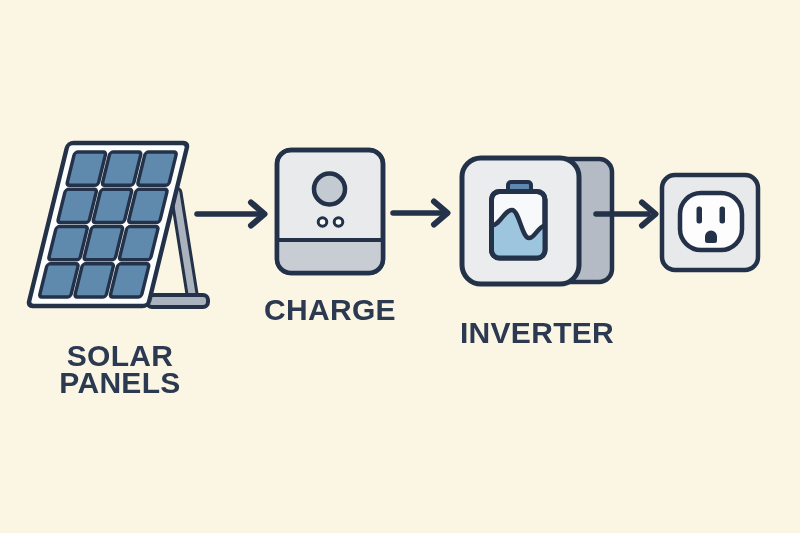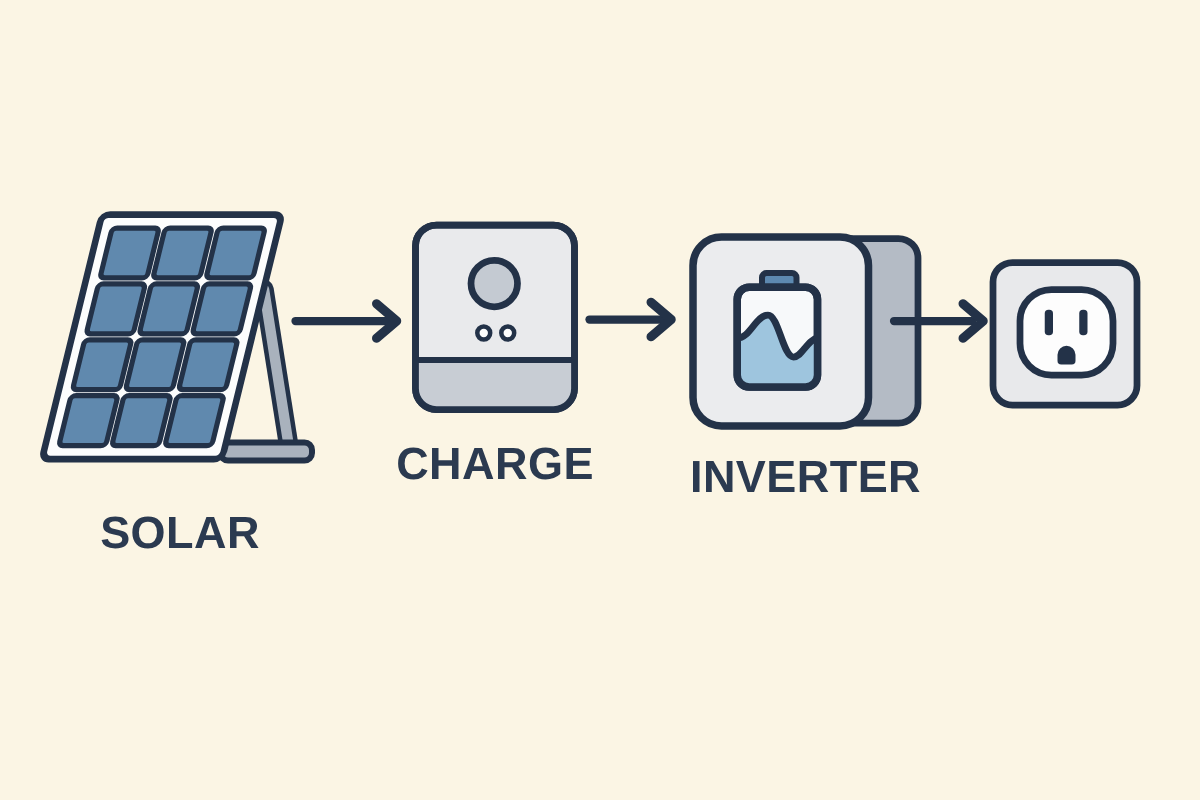--- a/index.html
+++ b/index.html
@@ -123,23 +123,24 @@
       <rect x="662" y="175" width="96" height="95" rx="13" class="outlet-box"></rect>
       <rect x="680" y="193" width="62" height="57" rx="21" class="outlet-face"></rect>
       <rect x="696.5" y="206.5" width="5.5" height="17" rx="2.5" class="navy-fill"></rect>
       <rect x="719.5" y="206.5" width="5.5" height="17" rx="2.5" class="navy-fill"></rect>
       <path d="M705 240.5 L705 236.5 A6 6 0 0 1 717 236.5 L717 240.5 A2.5 2.5 0 0 1 714.5 243 L707.5 243 A2.5 2.5 0 0 1 705 240.5 Z" class="navy-fill"></path>
     </g>
   </svg>
 
   <div class="node-label" style="left:20px;top:342px;width:200px">
     <span>SOLAR</span>
+    <span>PANELS</span>
   </div>
 
   <div class="node-label" style="left:230px;top:296px;width:200px">
     <span>CHARGE</span>
   </div>
 
-  <div class="node-label" style="left:437px;top:305px;width:200px">
+  <div class="node-label" style="left:437px;top:319px;width:200px">
     <span>INVERTER</span>
   </div>
 
 </div>
 
 </body></html>

